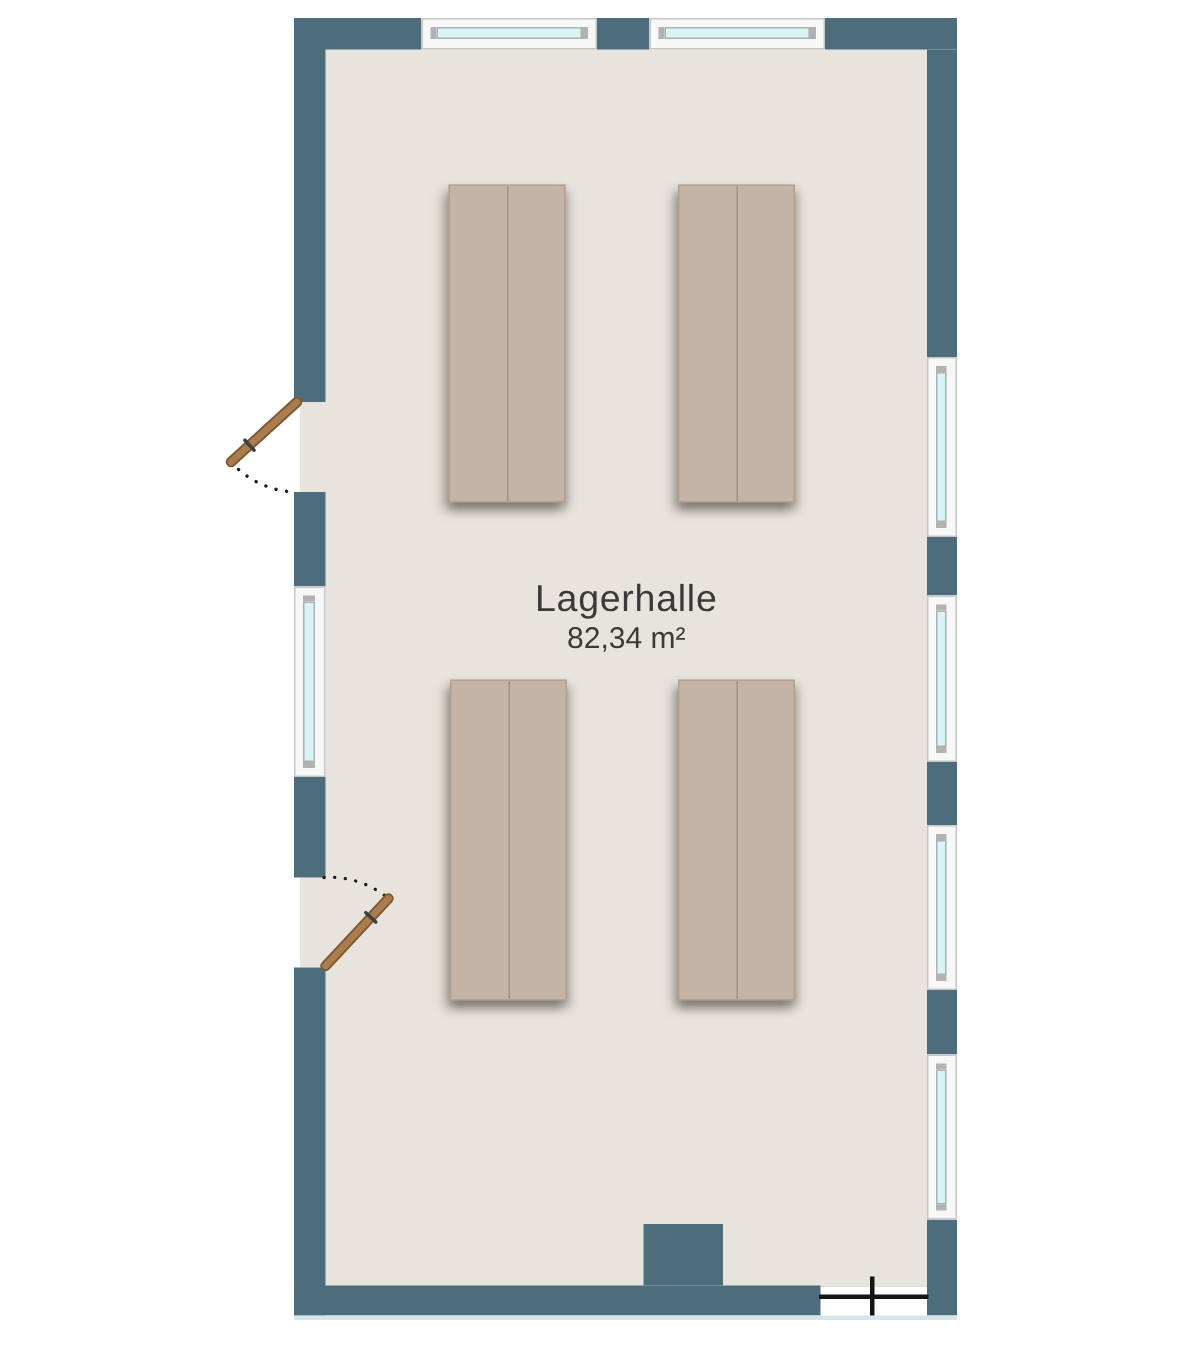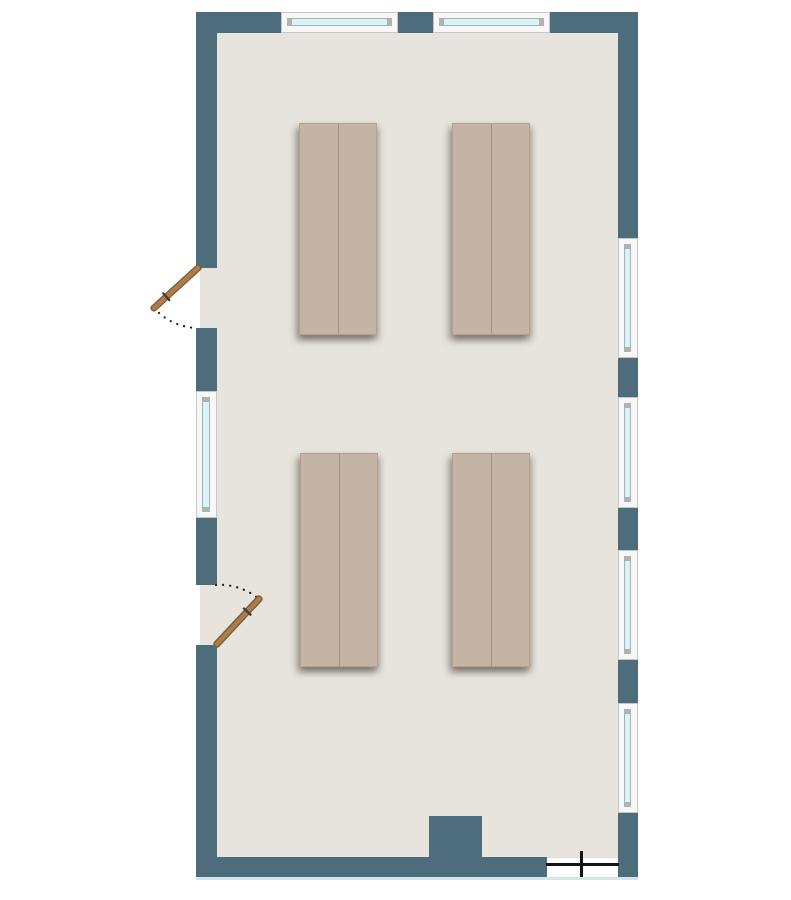--- a/index.html
+++ b/index.html
@@ -118,15 +118,17 @@
     <path d="M 11 10 A 61 61 0 0 1 54 24" fill="none" stroke="#1c1c1c" stroke-width="2.2" stroke-linecap="round" stroke-dasharray="0.1 7"></path>
     <line x1="12" y1="69" x2="54" y2="24" stroke="#7c5833" stroke-width="7" stroke-linecap="round"></line>
     <line x1="12" y1="69" x2="54" y2="24" stroke="#ab7c4c" stroke-width="4.5" stroke-linecap="round"></line>
     <line x1="45.5" y1="39.7" x2="38.9" y2="33.5" stroke="#3f3f3f" stroke-width="2.4" stroke-linecap="round"></line>
   </svg>
 
   <div class="open-line" style="left:546px;top:863px;width:73px;height:3px;"></div>
   <div class="open-line" style="left:580px;top:851px;width:3px;height:26px;"></div>
 
   <div class="room-label">
+    <div class="name">Lagerhalle</div>
+    <div class="area">82,34 m²</div>
   </div>
 
 </div>
 
 </body></html>

